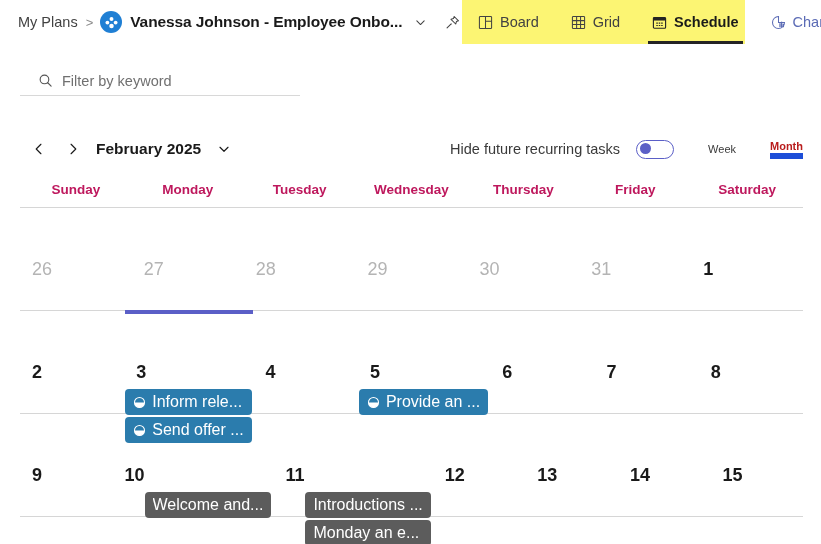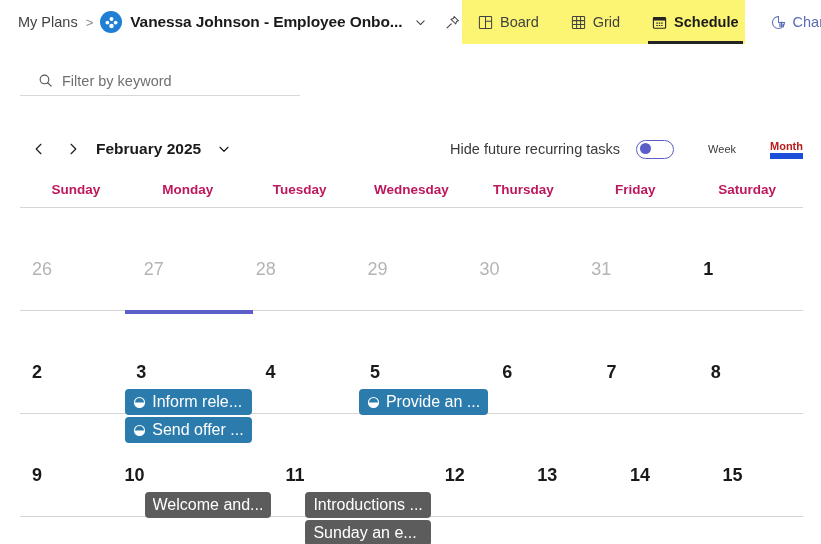--- a/index.html
+++ b/index.html
@@ -478,21 +478,21 @@
             </div>
           </div>
         </div>
         <div class="daycell">
           <span class="daynum">11</span>
           <div class="tasks">
             <div class="pill gray">
               <span class="ptext">Introductions ...</span>
             </div>
             <div class="pill gray">
-              <span class="ptext">Sunday an e...</span>
+              <span class="ptext">Monday an e...</span>
             </div>
           </div>
         </div>
         <div class="daycell">
           <span class="daynum">12</span>
         </div>
         <div class="daycell">
           <span class="daynum">13</span>
         </div>
         <div class="daycell">

